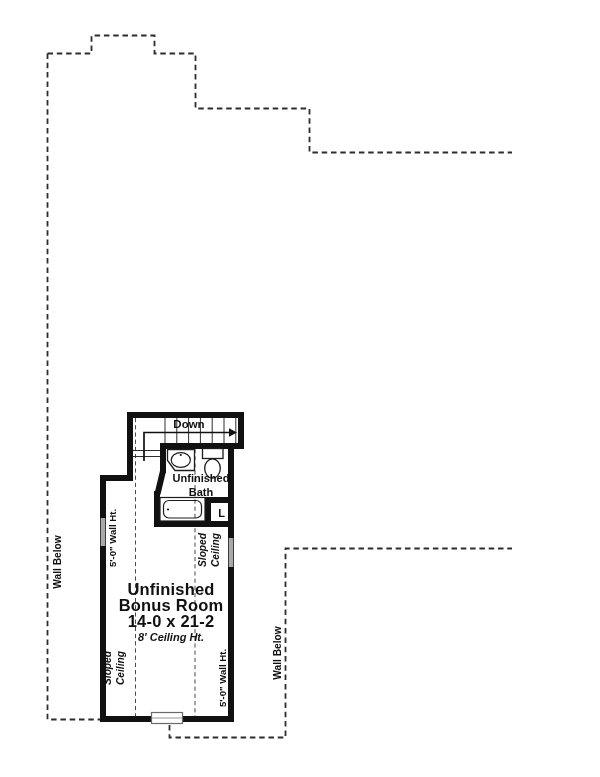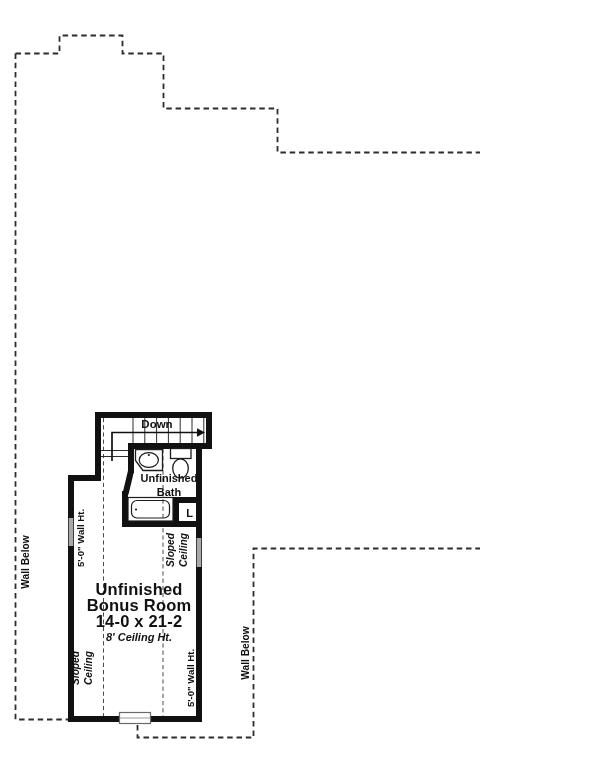--- a/index.html
+++ b/index.html
@@ -1,16 +1,16 @@
 <!DOCTYPE html>
 <html style="--wall: #111111; --dash_outline: #2d2d2d; --window_glass: #a8a8a8; --background: #ffffff; --text: #111111;"><head>
 <meta charset="utf-8">
 <style>
   html,body{margin:0;padding:0;background:#fff;}
-  .stage{position:relative;width:480px;height:777px;background:var(--background,#ffffff);font-family:"Liberation Sans",sans-serif;overflow:hidden;}
+  .stage{position:relative;width:480px;height:777px;background:var(--background,#ffffff);font-family:"Liberation Sans",sans-serif;overflow:hidden;margin-left:32px;}
   svg{position:absolute;left:0;top:0;}
   .wall{fill:var(--wall,#111111);}
   .wall-line{stroke:var(--wall,#111111);stroke-width:6;fill:none;}
   .dash-outline{fill:none;stroke:var(--dash_outline,#2d2d2d);stroke-width:1.8;stroke-dasharray:5.5 3.8;}
   .break-line{fill:none;stroke:#4a4a4a;stroke-width:1;stroke-dasharray:4.2 3;}
   .tread{stroke:#2e2e2e;stroke-width:1;}
   .fixture{fill:#ffffff;stroke:#1c1c1c;stroke-width:1.3;}
   .fixline{fill:none;stroke:#1c1c1c;stroke-width:1.2;}
   .win{fill:var(--window_glass,#a8a8a8);}
   .arrow-line{fill:none;stroke:var(--wall,#111111);stroke-width:1.7;}

